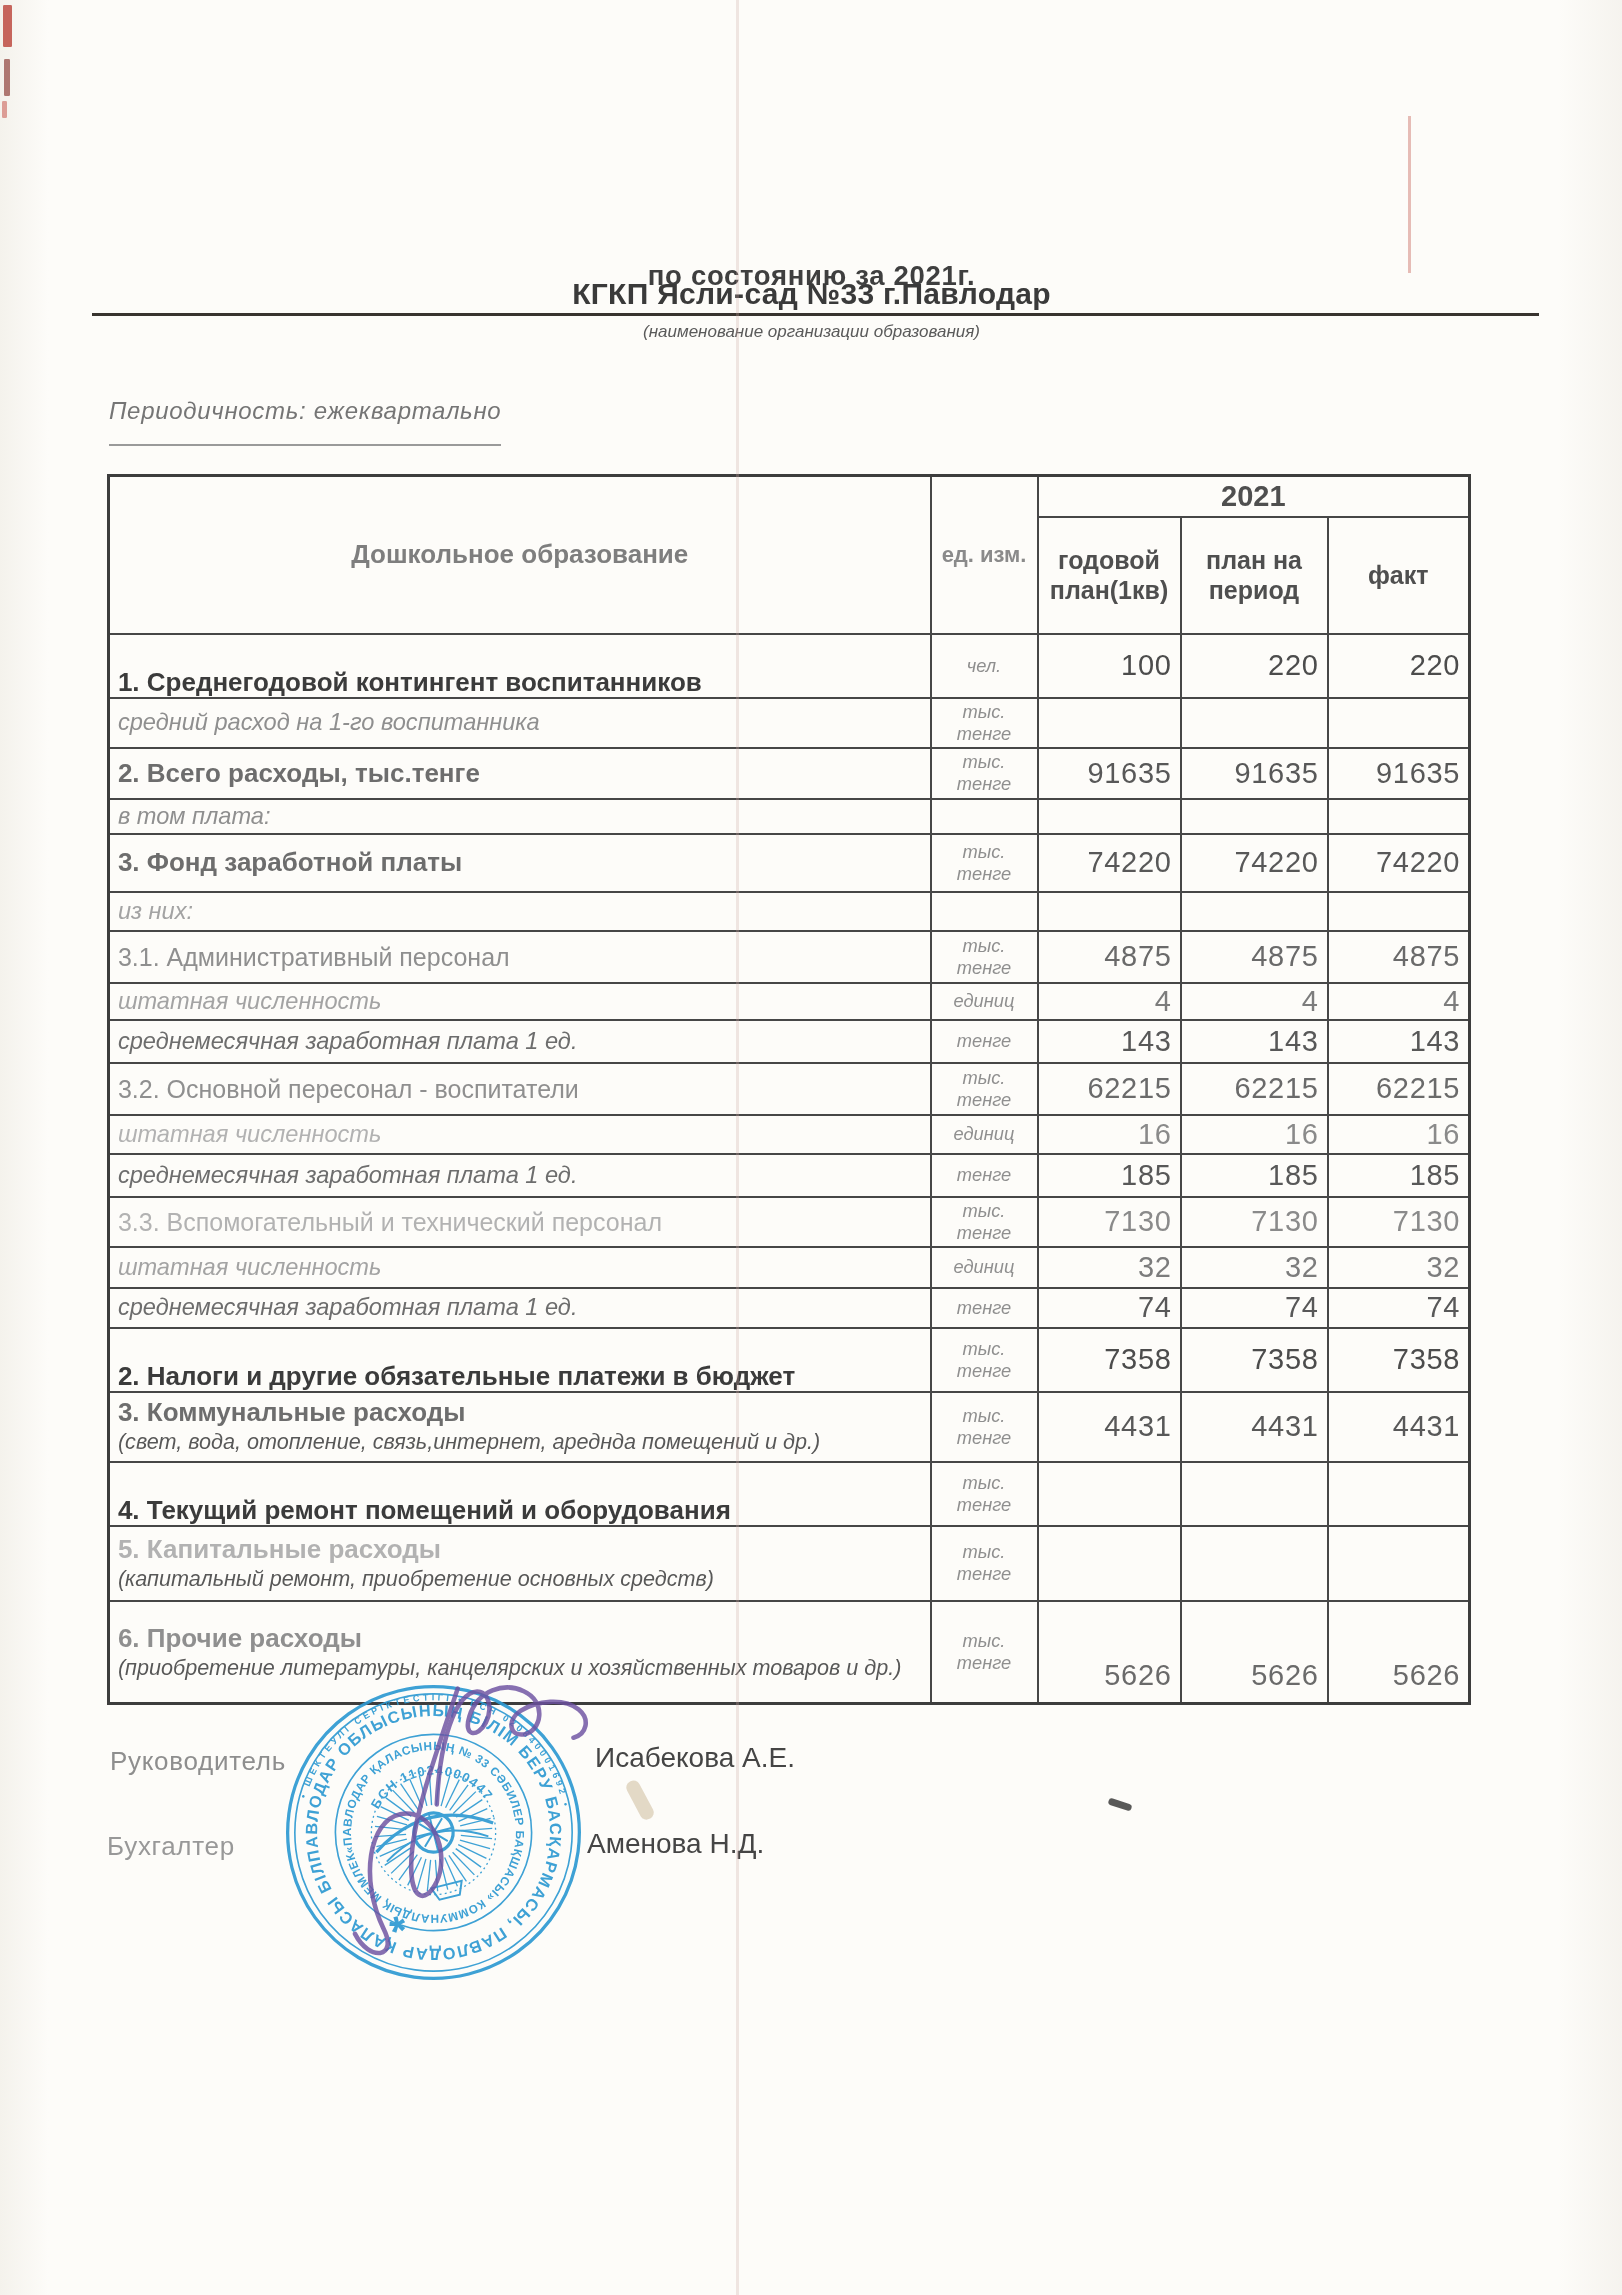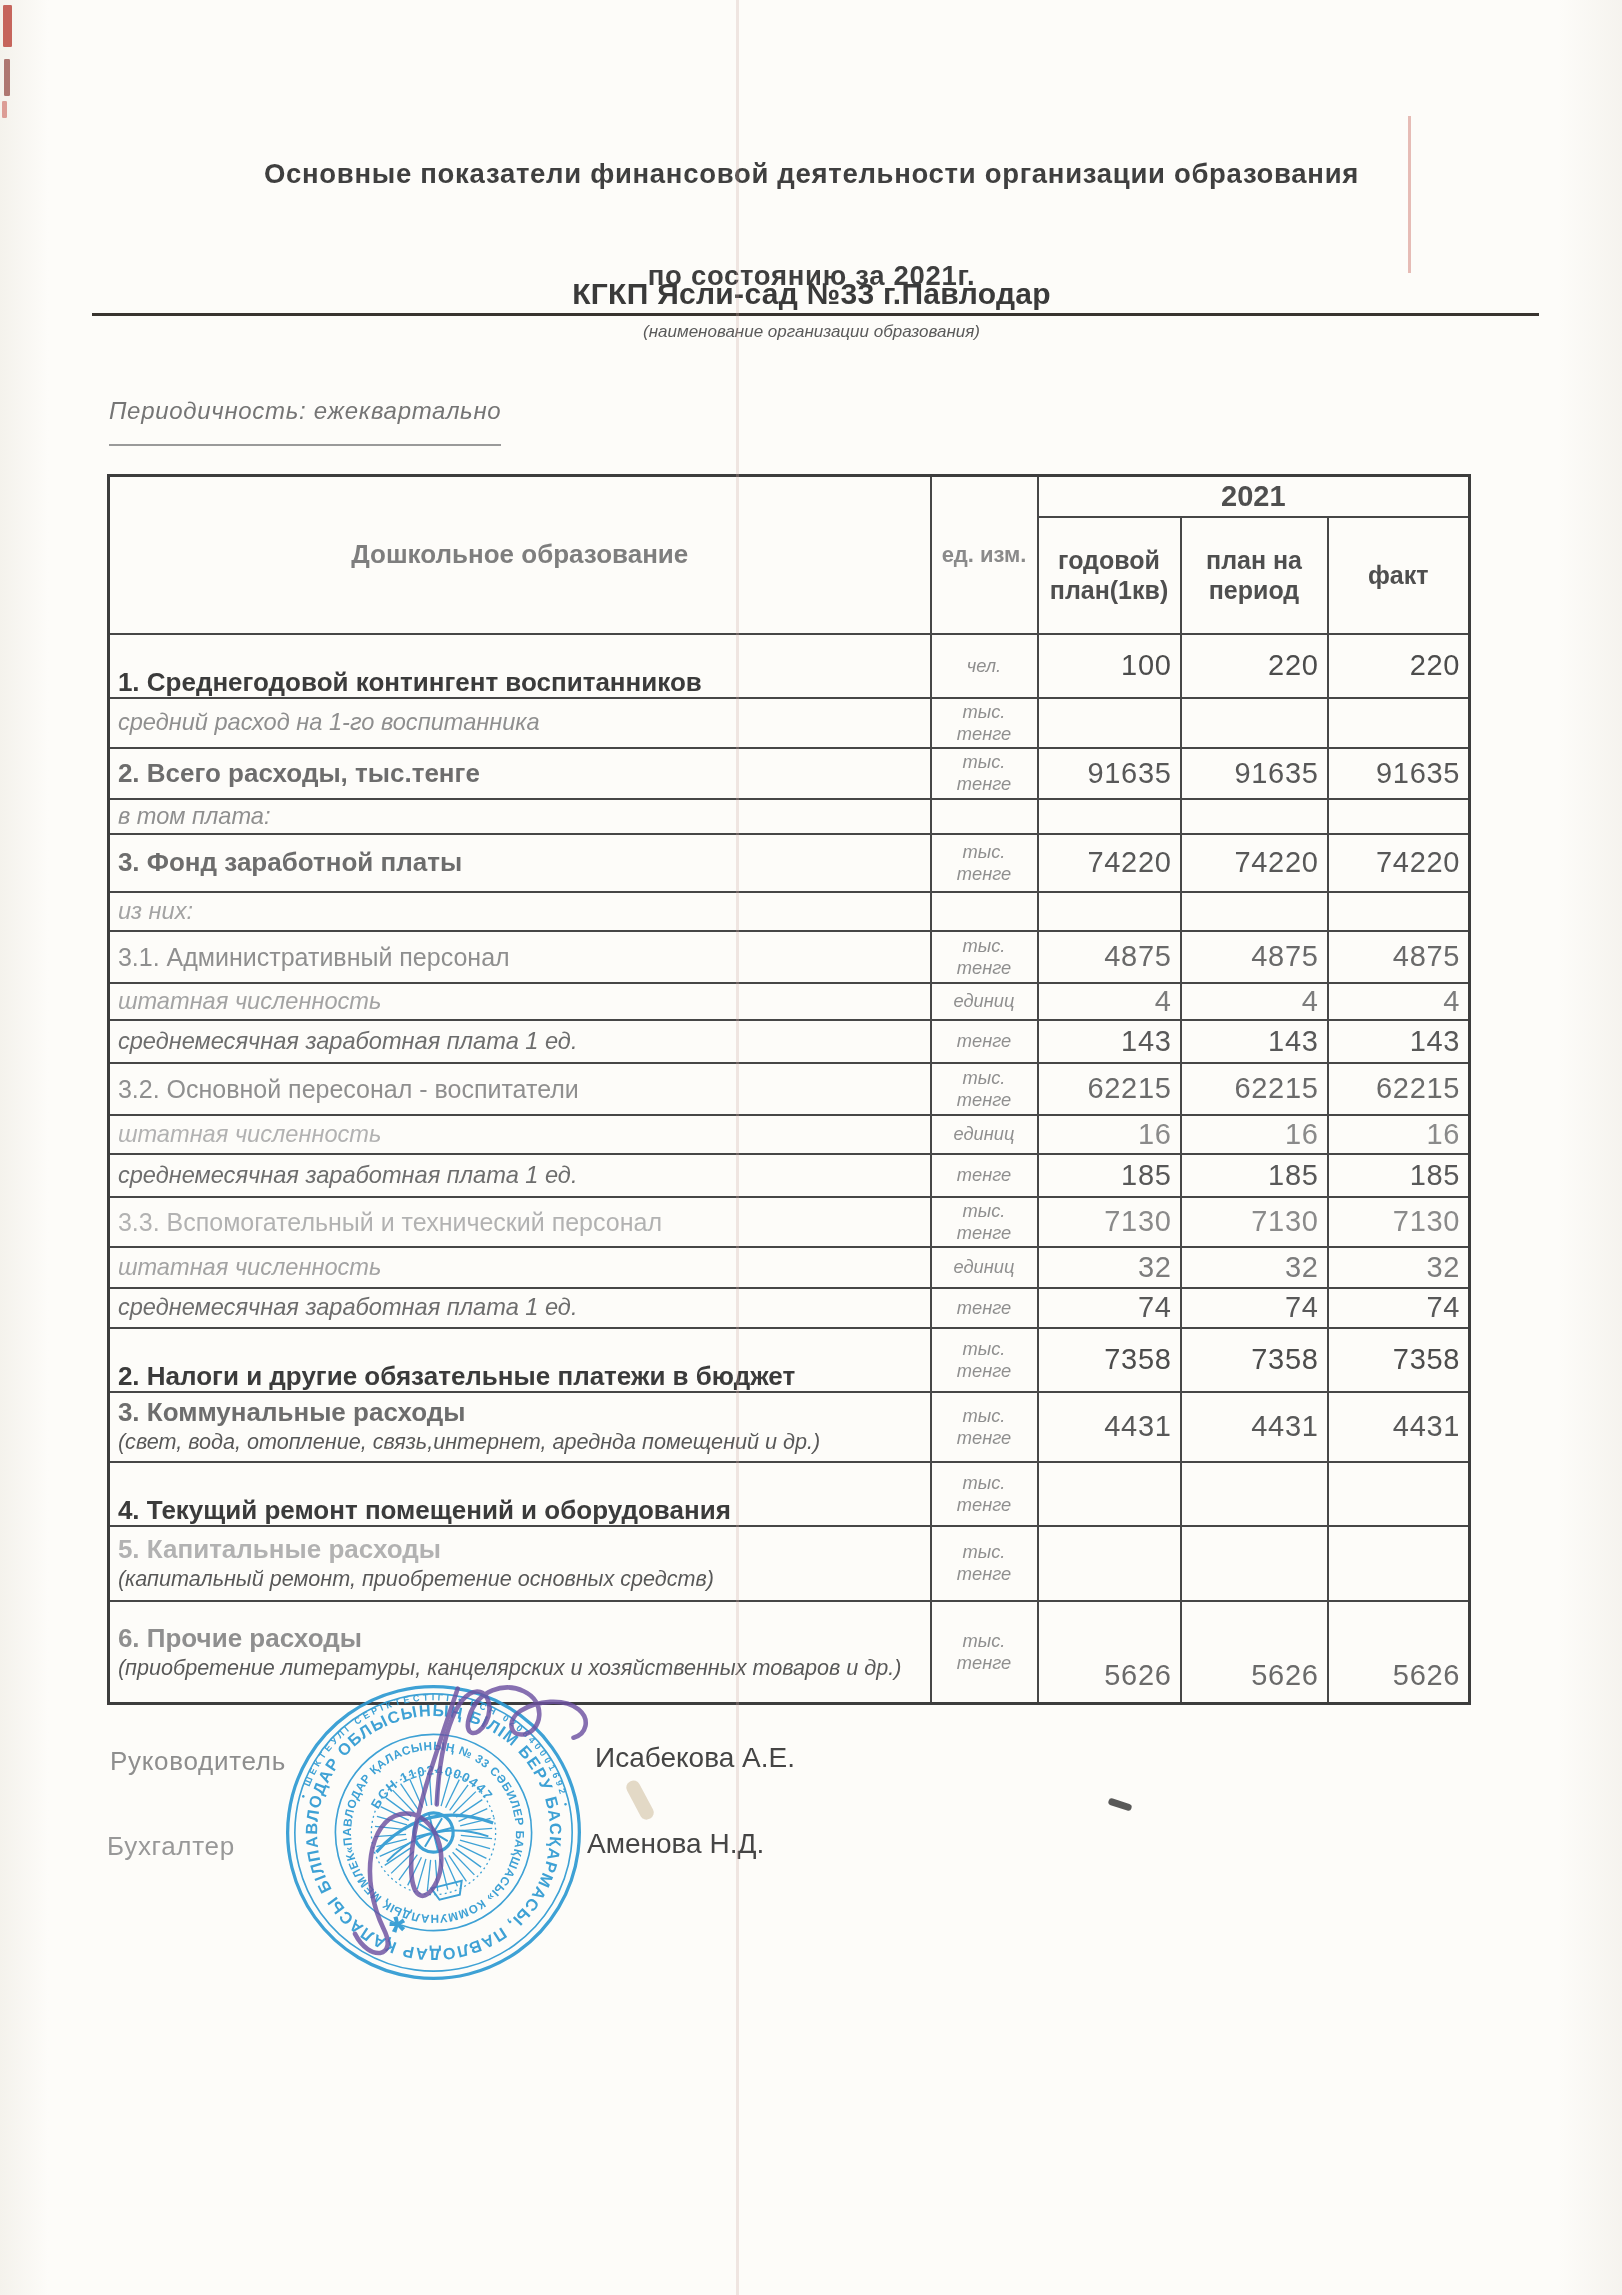--- a/index.html
+++ b/index.html
@@ -69,21 +69,20 @@
   .dash{left:1108px;top:1801px;width:23.6px;height:7.2px;background:#2f2f2f;opacity:.8;
     border-radius:3.3px;transform:rotate(18deg);}
   .smudge{left:633px;top:1779px;width:14.4px;height:42px;background:#cdbb9d;opacity:.55;
     border-radius:6.5px;transform:rotate(-28deg);}
 </style>
 </head>
 <body>
 
 <div id="page">
 
-  <div class="title1">Основные показатели финансовой деятельности организации образования</div>
   <div class="title2">по состоянию за 2021г.</div>
   <div class="org">КГКП Ясли-сад №33 г.Павлодар</div>
   <div class="org-rule"></div>
   <div class="org-caption">(наименование организации образования)</div>
   <div class="period">Периодичность: ежеквартально</div>
 
   <table class="fin">
     <colgroup>
       <col style="width:822px">
         <col style="width:107px">

